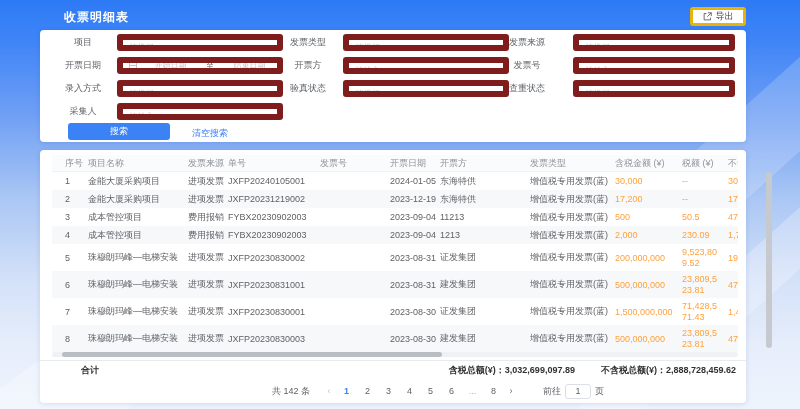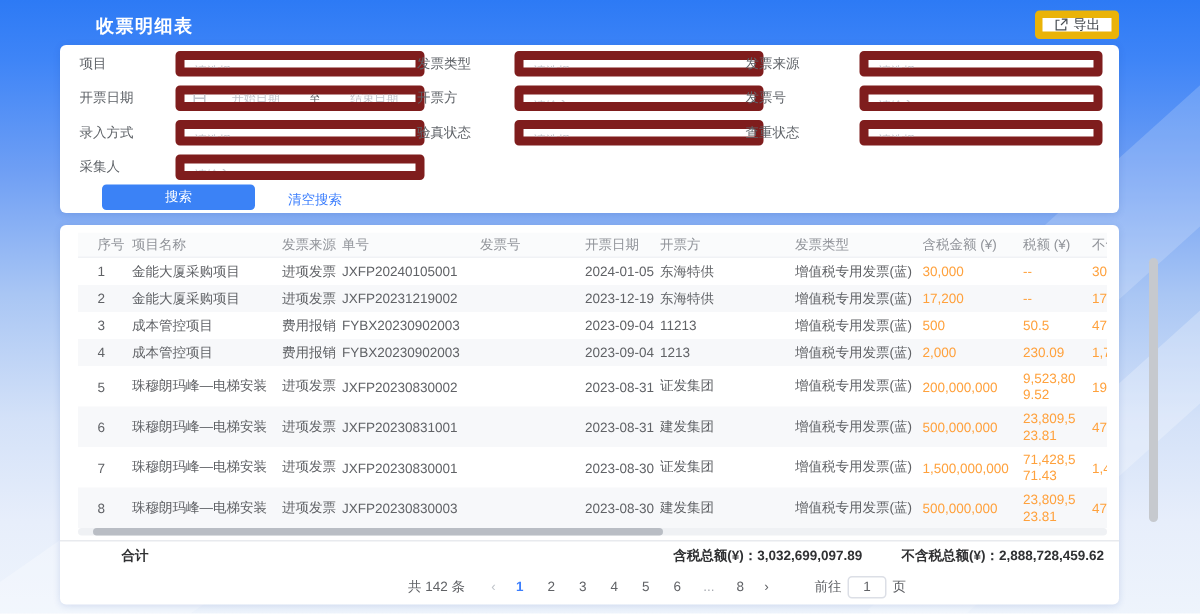--- a/index.html
+++ b/index.html
@@ -8,27 +8,27 @@
     position:relative;
     font-family:"Liberation Sans","DejaVu Sans",sans-serif;
     background:linear-gradient(180deg,#2d7af5 0%,#3f85f7 10%,#6f9ff4 28%,#a9c6f4 48%,#d3e1f8 68%,#e7eefb 85%,#eef4fc 100%);
   }
   .deco { position:absolute; background:rgba(255,255,255,0.18); pointer-events:none; }
   .deco1 { width:420px; height:70px; right:-120px; top:150px; transform:rotate(-42deg); }
   .deco2 { width:420px; height:46px; right:-160px; top:260px; transform:rotate(-42deg); background:rgba(255,255,255,0.25);}
   .deco3 { width:500px; height:90px; left:-180px; bottom:-30px; transform:rotate(-35deg); background:rgba(255,255,255,0.28);}
 
   .page-title { position:absolute; left:64px; top:9px; font-size:12px; font-weight:bold; color:#ffffff; letter-spacing:1px; }
-  .export-btn { position:absolute; left:690px; top:7px; width:56px; height:19px; background:#ffffff; border:5px solid #eab308; border-radius:3px; display:flex; align-items:center; justify-content:center; gap:4px; font-size:9px; color:#3d4248; cursor:pointer; }
+  .export-btn { position:absolute; left:690px; top:7px; width:56px; height:19px; background:#ffffff; border:3px solid #eab308; border-radius:3px; display:flex; align-items:center; justify-content:center; gap:4px; font-size:9px; color:#3d4248; cursor:pointer; }
 
   .card { position:absolute; left:40px; background:#ffffff; border-radius:4px; box-shadow:0 1px 5px rgba(30,70,160,0.15); }
   .filter-card { top:30px; width:706px; height:112px; }
   .table-card  { top:150px; width:706px; height:253px; }
 
-  .flabel { position:absolute; width:60px; text-align:left; font-size:9px; color:#5f6368; line-height:17px; }
+  .flabel { position:absolute; width:60px; text-align:center; font-size:9px; color:#5f6368; line-height:17px; }
   .fbox { position:absolute; height:17px; border:6px solid #7f1d1d; border-radius:3px; background:#fff; font-size:8px; color:#c0c4cc; line-height:15px; padding:0 7px; overflow:hidden; white-space:nowrap; }
   .fbox .chev { position:absolute; right:6px; top:0; color:#c0c4cc; font-size:7px; line-height:15px; }
   .datebox { display:flex; align-items:center; gap:12px; padding:0 6px; }
   .datebox .dph { flex:1; text-align:center; }
   .datebox .sep { color:#5f6368; padding:0 2px; }
   .cal-icon { width:8px; height:8px; border:1px solid #c0c4cc; border-radius:1px; position:relative; flex:none; }
   .cal-icon::before { content:""; position:absolute; left:0; right:0; top:2px; border-top:1px solid #c0c4cc; }
 
   .search-btn { position:absolute; left:28px; top:93px; width:102px; height:17px; background:#3b82f6; border-radius:3px; color:#fff; font-size:9px; text-align:center; line-height:17px; cursor:pointer; }
   .clear-link { position:absolute; left:152px; top:97px; font-size:9px; color:#3d7ffd; cursor:pointer; }

